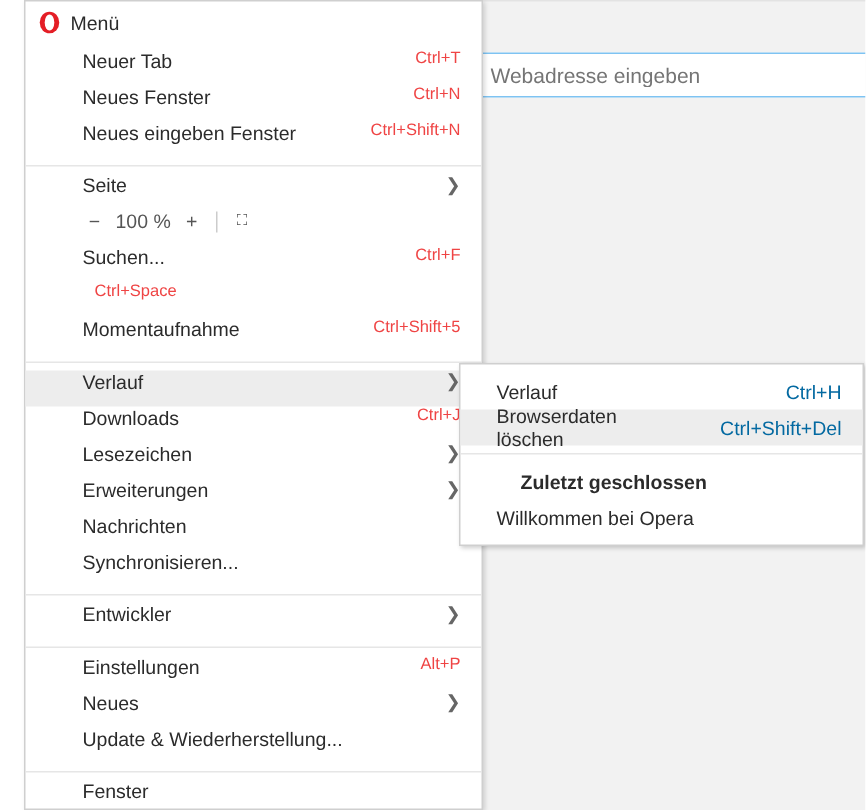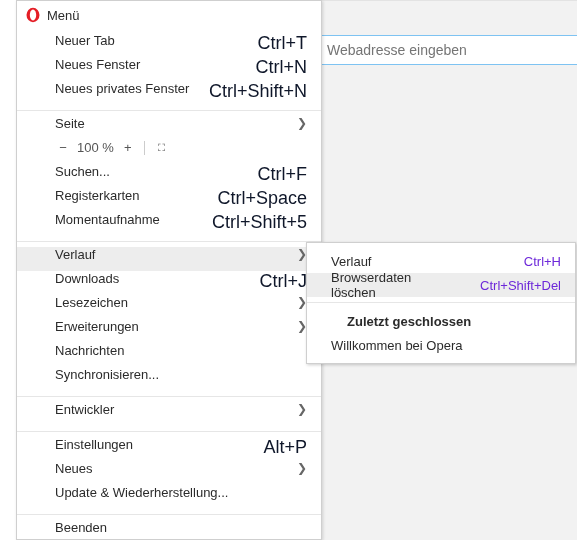--- a/index.html
+++ b/index.html
@@ -87,22 +87,22 @@
     align-items: flex-start;
     height: 24px;
     padding: 0 14px 0 38px;
     cursor: default;
     white-space: nowrap;
   }
   .menu-item .label {
     flex: 1;
   }
   .menu-item .shortcut {
-    color: #0f172a;
-    font-size: 18px;
+    color: #ef4444;
+    font-size: 11px;
     margin-left: 8px;
   }
   .menu-item.highlight {
     background: #ededed;
   }
   .separator {
     height: 1px;
     background: #e6e6e6;
     margin: 5px 0;
   }
@@ -148,21 +148,21 @@
     padding: 6px 0;
   }
   .sub-item {
     display: flex;
     align-items: center;
     height: 24px;
     padding: 0 14px 0 24px;
     cursor: default;
   }
   .sub-item .label { flex: 1; }
-  .sub-item .shortcut { color: #6d28d9; font-size: 13px; }
+  .sub-item .shortcut { color: #0369a1; font-size: 13px; }
   .sub-item.highlight { background: #ededed; gap: 36px; }
   .sub-heading {
     font-weight: 700;
     padding: 6px 14px 4px 40px;
     font-size: 13px;
   }
 </style>
 </head>
 <body>
 
@@ -190,21 +190,21 @@
 
       <div class="menu-item">
         <span class="label">Neuer Tab</span>
         <span class="shortcut">Ctrl+T</span>
       </div>
       <div class="menu-item">
         <span class="label">Neues Fenster</span>
         <span class="shortcut">Ctrl+N</span>
       </div>
       <div class="menu-item">
-        <span class="label">Neues privates Fenster</span>
+        <span class="label">Neues eingeben Fenster</span>
         <span class="shortcut">Ctrl+Shift+N</span>
       </div>
 
       <div class="separator"></div>
 
       <div class="menu-item">
         <span class="label">Seite</span>
         <span class="chevron">❯</span>
       </div>
       <div class="menu-item zoom-row">
@@ -214,21 +214,20 @@
           <span class="ctl">+</span>
           <span class="sep-v"></span>
           <span class="ctl fullscreen">⛶</span>
         </span>
       </div>
       <div class="menu-item">
         <span class="label">Suchen...</span>
         <span class="shortcut">Ctrl+F</span>
       </div>
       <div class="menu-item">
-        <span class="label">Registerkarten</span>
         <span class="shortcut">Ctrl+Space</span>
       </div>
       <div class="menu-item">
         <span class="label">Momentaufnahme</span>
         <span class="shortcut">Ctrl+Shift+5</span>
       </div>
 
       <div class="separator"></div>
 
       <div class="menu-item highlight">
@@ -271,21 +270,21 @@
         <span class="label">Neues</span>
         <span class="chevron">❯</span>
       </div>
       <div class="menu-item">
         <span class="label">Update &amp; Wiederherstellung...</span>
       </div>
 
       <div class="separator"></div>
 
       <div class="menu-item">
-        <span class="label">Beenden</span>
+        <span class="label">Fenster</span>
       </div>
 
     </div>
   </div>
 
   <div class="submenu-panel">
     <div class="sub-item">
       <span class="label">Verlauf</span>
       <span class="shortcut">Ctrl+H</span>
     </div>

